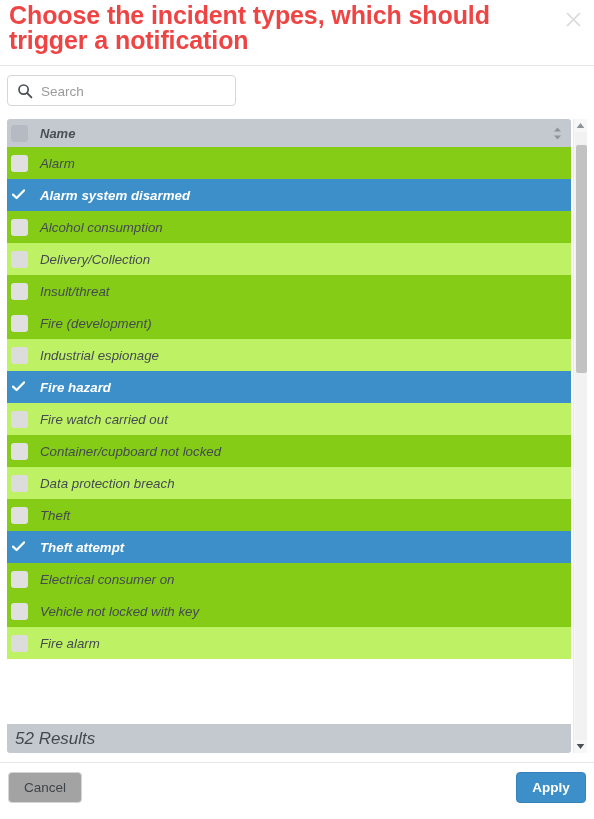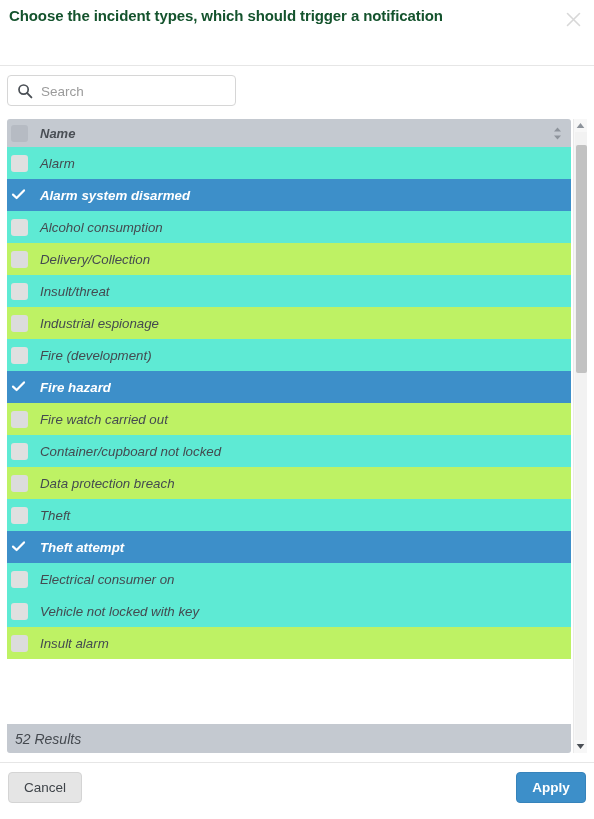--- a/index.html
+++ b/index.html
@@ -31,24 +31,24 @@
     width: 594px;
     height: 66px;
     border-bottom: 1px solid #e6e6e6;
     box-sizing: border-box;
   }
   .dialog-title {
     position: absolute;
     left: 9px;
     top: 3px;
     width: 530px;
-    font-size: 15px;
+    font-size: 25px;
     font-weight: bold;
     line-height: 25px;
-    color: #14532d;
+    color: #ef4444;
     letter-spacing: -0.1px;
   }
   .close-button {
     position: absolute;
     right: 8px;
     top: 6px;
     width: 26px;
     height: 26px;
     cursor: pointer;
     display: flex;
@@ -153,21 +153,21 @@
     position: relative;
     width: 564px;
   }
   .row {
     position: relative;
     width: 564px;
     height: 32px;
     box-sizing: border-box;
     cursor: pointer;
   }
-  .row.odd  { background: #5eead4; }
+  .row.odd  { background: #84cc16; }
   .row.even { background: #bef264; }
   .row.selected { background: #3d8fc9; }
 
   .row-check {
     position: absolute;
     left: 4px;
     top: 8px;
     width: 17px;
     height: 17px;
     background: #e0e0e0;
@@ -204,21 +204,21 @@
     height: 29px;
     background: #c4c9d0;
     border-bottom-left-radius: 3px;
     border-bottom-right-radius: 3px;
     box-sizing: border-box;
   }
   .results-text {
     position: absolute;
     left: 8px;
     top: 7px;
-    font-size: 14px;
+    font-size: 17px;
     color: #44494f;
     line-height: 16px;
   }
 
   
   .scrollbar {
     position: absolute;
     left: 566px;
     top: 0;
     width: 14px;
@@ -269,21 +269,21 @@
     background: #ffffff;
     box-sizing: border-box;
   }
   .btn-cancel {
     position: absolute;
     left: 8px;
     top: 9px;
     min-width: 74px;
     height: 31px;
     padding: 0 15px;
-    background: #e5e5e5;
+    background: #a3a3a3;
     border: 1px solid #d4d4d4;
     border-radius: 4px;
     font-family: "Liberation Sans", sans-serif;
     font-size: 13.5px;
     color: #3f4449;
     cursor: pointer;
   }
   .btn-apply {
     position: absolute;
     right: 8px;
@@ -358,27 +358,27 @@
             <div class="row-label">Alcohol consumption</div>
           </div>
           <div class="row even">
             <div class="row-check"></div>
             <div class="row-label">Delivery/Collection</div>
           </div>
           <div class="row odd">
             <div class="row-check"></div>
             <div class="row-label">Insult/threat</div>
           </div>
+          <div class="row odd">
+            <div class="row-check"></div>
+            <div class="row-label">Fire (development)</div>
+          </div>
           <div class="row even">
             <div class="row-check"></div>
             <div class="row-label">Industrial espionage</div>
-          </div>
-          <div class="row odd">
-            <div class="row-check"></div>
-            <div class="row-label">Fire (development)</div>
           </div>
           <div class="row even selected">
             <div class="row-check">
               <svg class="tick" width="15" height="15" viewBox="0 0 15 15" aria-hidden="true">
                 <path d="M2 7.6 L5.6 11 L13 3.4" stroke="#ffffff" stroke-width="2.2" fill="none" stroke-linecap="round" stroke-linejoin="round"></path>
               </svg>
             </div>
             <div class="row-label">Fire hazard</div>
           </div>
           <div class="row even">
@@ -408,21 +408,21 @@
           <div class="row odd">
             <div class="row-check"></div>
             <div class="row-label">Electrical consumer on</div>
           </div>
           <div class="row odd">
             <div class="row-check"></div>
             <div class="row-label">Vehicle not locked with key</div>
           </div>
           <div class="row even">
             <div class="row-check"></div>
-            <div class="row-label">Insult alarm</div>
+            <div class="row-label">Fire alarm</div>
           </div>
         </div>
 
       <div class="results-bar">
         <div class="results-text">52 Results</div>
       </div>
 
     </div>
 
     <div class="scrollbar">

